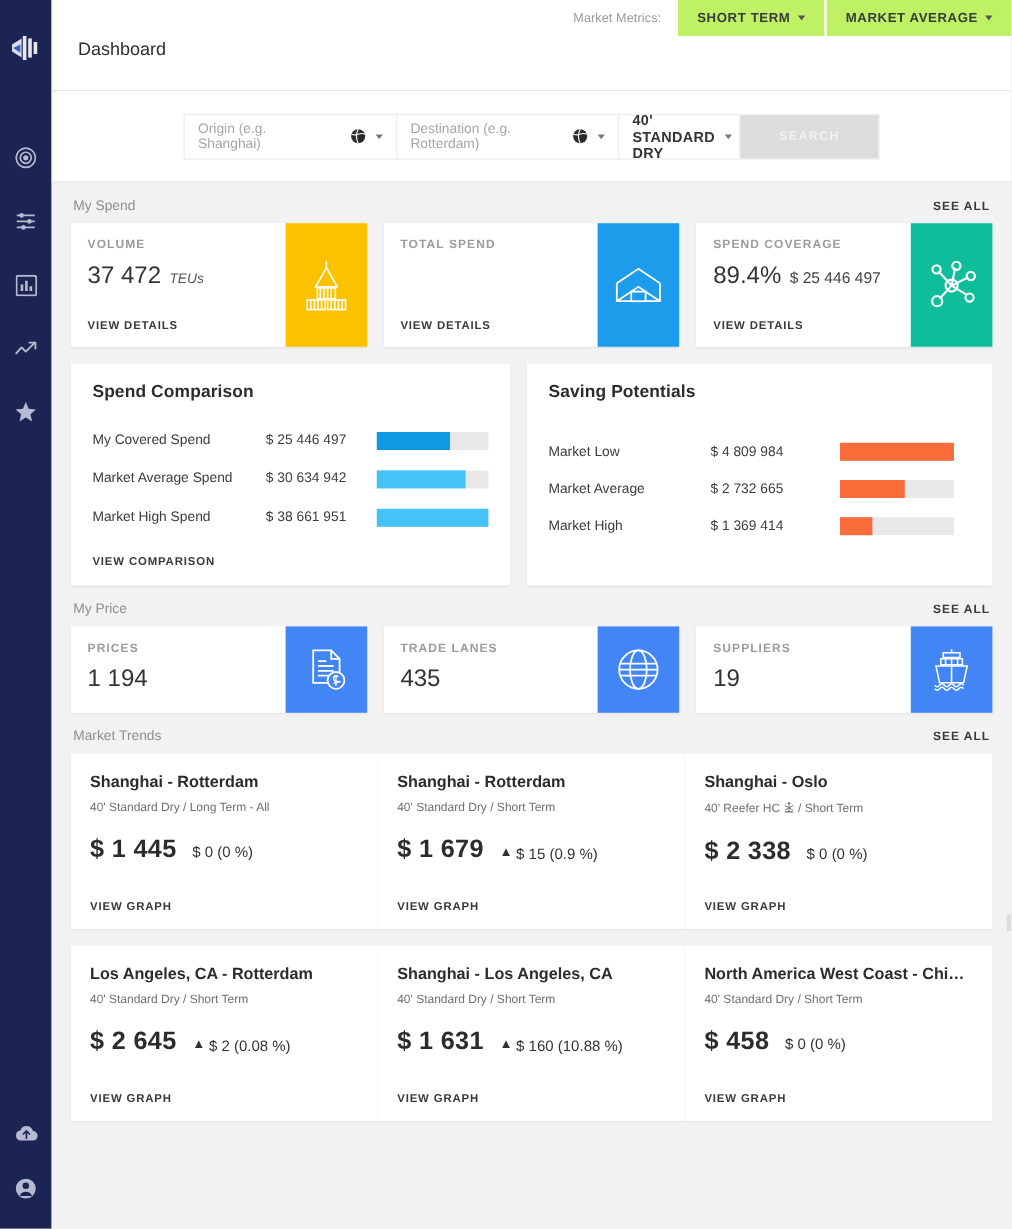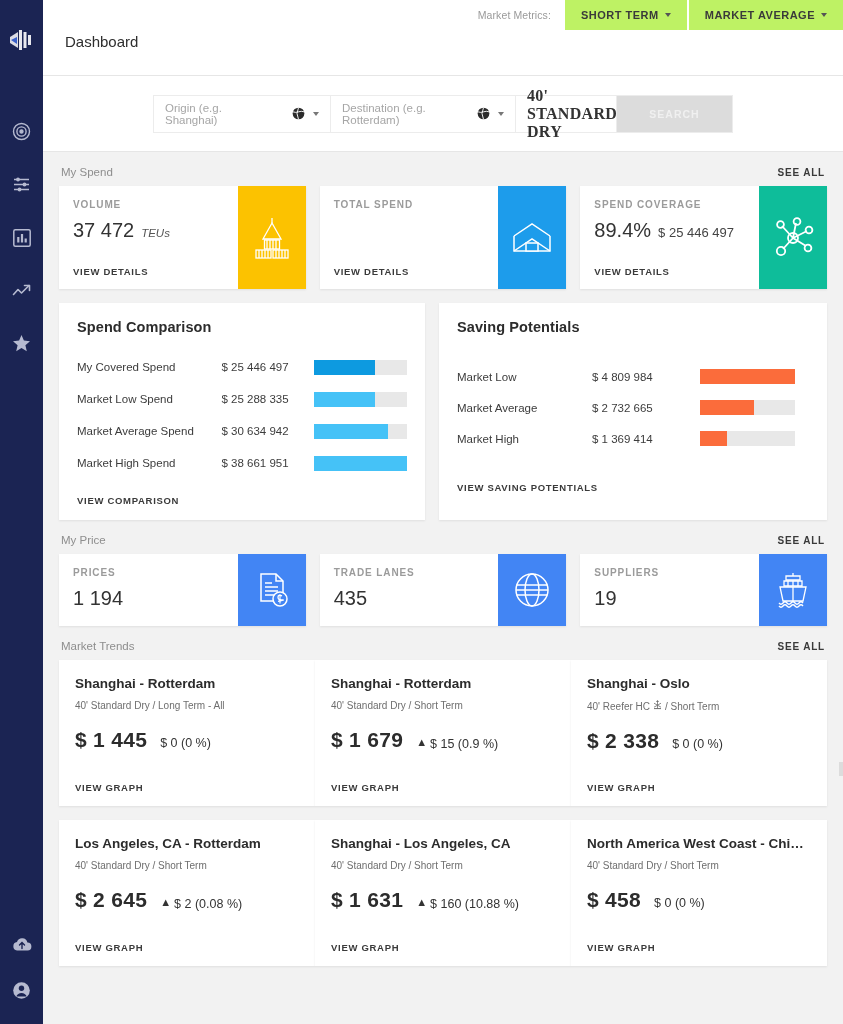--- a/index.html
+++ b/index.html
@@ -71,21 +71,21 @@
     display: flex; align-items: center; height: 100%;
     border-right: 1px solid #ececec; padding: 0 11px; gap: 8px; cursor: text;
   }
   .sfield .ph { font-size: 11.5px; color: #a6a6a6; }
   .sfield.origin { width: 177px; }
   .sfield.dest { width: 185px; }
   .sfield .spc { flex: 1 1 auto; }
   .globe { width: 13px; height: 13px; display: block; }
   .sfield .caret { border-top-color: #777; }
   .sfield.cont { width: 101px; justify-content: space-between; cursor: pointer; }
-  .sfield.cont .lbl { font-size: 16px; font-weight: bold; color: #333; letter-spacing: .3px; font-family: Liberation Serif, serif; }
+  .sfield.cont .lbl { font-size: 12px; font-weight: bold; color: #333; letter-spacing: .3px; }
   .sbtn {
     width: 115px; background: #dcdcdc; display: flex; align-items: center; justify-content: center;
     font-size: 10.5px; font-weight: bold; letter-spacing: 1px; color: #f0f0f0; cursor: pointer;
   }
 
   
   .content { padding: 0 16px; }
   .sec-head {
     display: flex; align-items: flex-end; justify-content: space-between;
     padding: 14px 2px 8px 2px;
@@ -361,27 +361,20 @@
           <div class="panel-title">Spend Comparison</div>
           <div class="rows">
             <div class="srow">
               <div class="nm">My Covered Spend</div>
               <div class="amt">$ 25 446 497</div>
               <div class="track">
                   <div class="fill" style="width:66%;background:#0d9ae0"></div>
                 </div>
             </div>
             <div class="srow">
-              <div class="nm">Market Low Spend</div>
-              <div class="amt">$ 25 288 335</div>
-              <div class="track">
-                  <div class="fill" style="width:65%;background:#45c2f7"></div>
-                </div>
-            </div>
-            <div class="srow">
               <div class="nm">Market Average Spend</div>
               <div class="amt">$ 30 634 942</div>
               <div class="track">
                   <div class="fill" style="width:79%;background:#45c2f7"></div>
                 </div>
             </div>
             <div class="srow">
               <div class="nm">Market High Spend</div>
               <div class="amt">$ 38 661 951</div>
               <div class="track">
@@ -410,21 +403,20 @@
                 </div>
             </div>
             <div class="srow">
               <div class="nm">Market High</div>
               <div class="amt">$ 1 369 414</div>
               <div class="track">
                   <div class="fill" style="width:28%;background:#fb6c3b"></div>
                 </div>
             </div>
           </div>
-          <div class="panel-link">VIEW SAVING POTENTIALS</div>
         </div>
       </div>
 
       <div class="sec-head">
         <div class="sec-title">My Price</div>
         <div class="see-all">SEE ALL</div>
       </div>
       <div class="kpi-row">
         <div class="kpi" style="height:72px">
           <div class="kpi-body">

